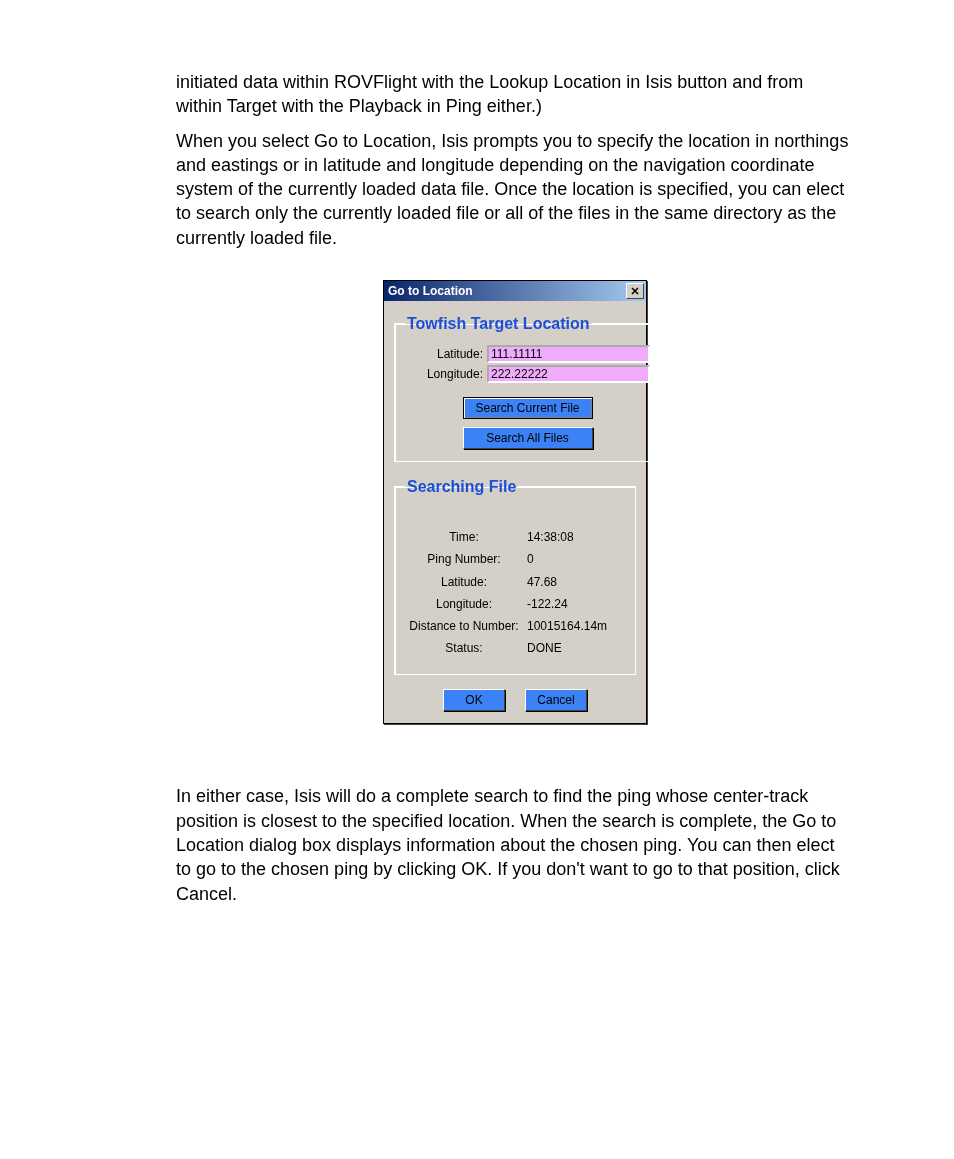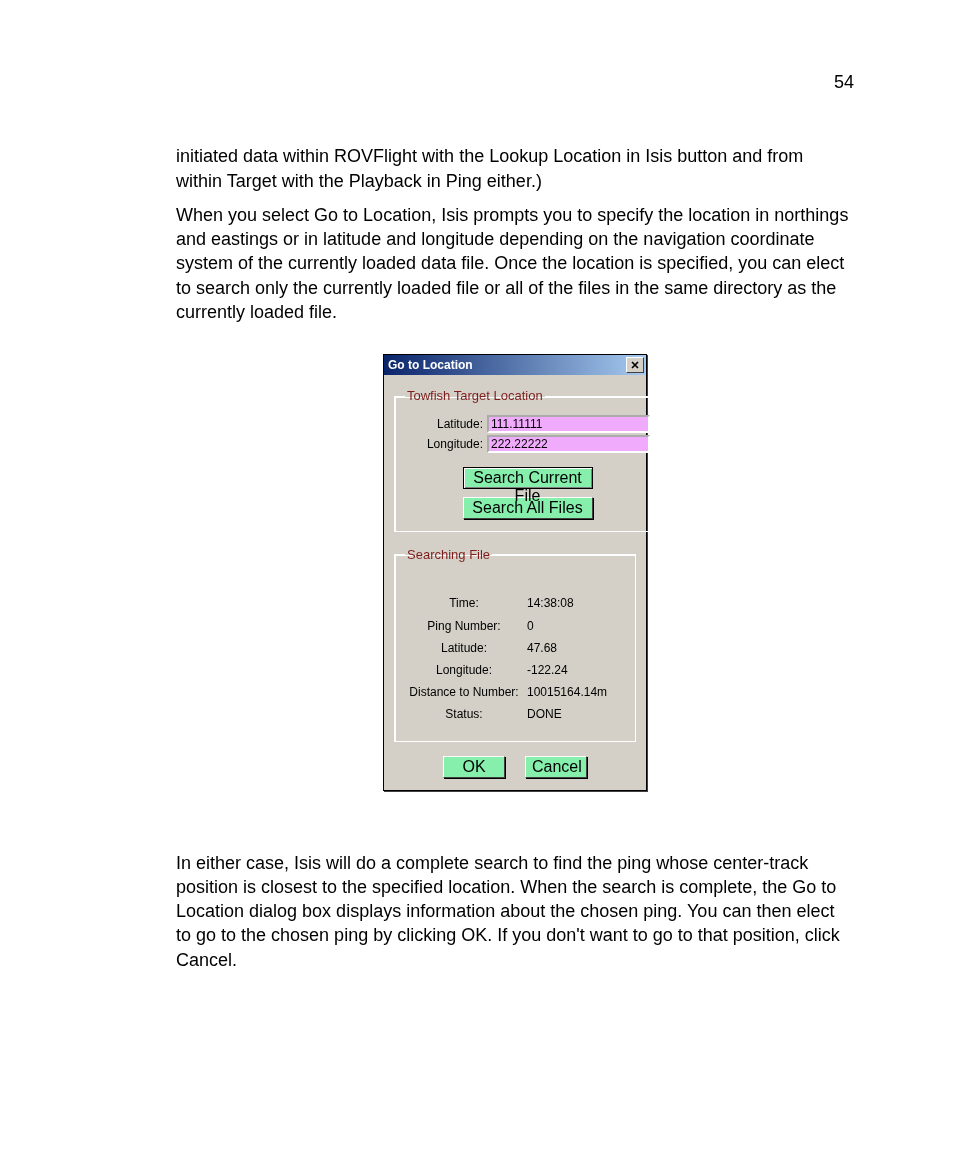--- a/index.html
+++ b/index.html
@@ -67,23 +67,24 @@
   fieldset {
     border: 1px solid #fff;
     border-top-color: #808080;
     border-left-color: #808080;
     box-shadow: inset 1px 1px 0 #fff, 1px 1px 0 #808080 inset;
     margin: 0 0 14px 0;
     padding: 8px 10px 12px 10px;
   }
   fieldset { border: 1px groove #fff; }
   legend {
-    font-size: 13px;
+    font-size: 16px;
     padding: 0 2px;
-    color: #7f1d1d;
+    color: #1d4ed8;
+    font-weight: bold;
   }
   .formrow {
     display: flex;
     align-items: center;
     margin: 2px 0;
   }
   .formrow label {
     flex: 0 0 78px;
     text-align: right;
     padding-right: 4px;
@@ -98,22 +99,22 @@
     background: #f0abfc;
     padding: 0 2px;
     box-sizing: border-box;
   }
   .btn {
     display: block;
     margin: 8px auto 0 auto;
     width: 130px;
     height: 22px;
     font-family: Tahoma, Arial, sans-serif;
-    font-size: 16px;
-    background: #86efac;
+    font-size: 12px;
+    background: #3b82f6;
     border: 1px solid #404040;
     border-top-color: #fff;
     border-left-color: #fff;
     box-shadow: 1px 1px 0 #000;
     cursor: default;
   }
   .btn.default {
     border: 1px solid #000;
     box-shadow: inset 1px 1px 0 #fff, inset -1px -1px 0 #808080;
   }
@@ -137,21 +138,20 @@
   }
   .dlg-buttons .btn {
     width: 62px;
     margin: 0;
   }
 </style>
 </head>
 <body>
 
 <div class="page">
-  <div class="pagenum">54</div>
 
   <p class="para">
     <span>initiated data within ROVFlight with the </span><span class="bold">Lookup Location in Isis</span><span> button and from within Target with the </span><span class="bold">Playback in Ping</span><span> either.)</span>
   </p>
 
   <p class="para">
     <span>When you select </span><span class="bold">Go to Location</span><span>, Isis prompts you to specify the location in northings and eastings or in latitude and longitude depending on the navigation coordinate system of the currently loaded data file. Once the location is specified, you can elect to search only the currently loaded file or all of the files in the same directory as the currently loaded file.</span>
   </p>
 
   <div class="dialog-wrap">

